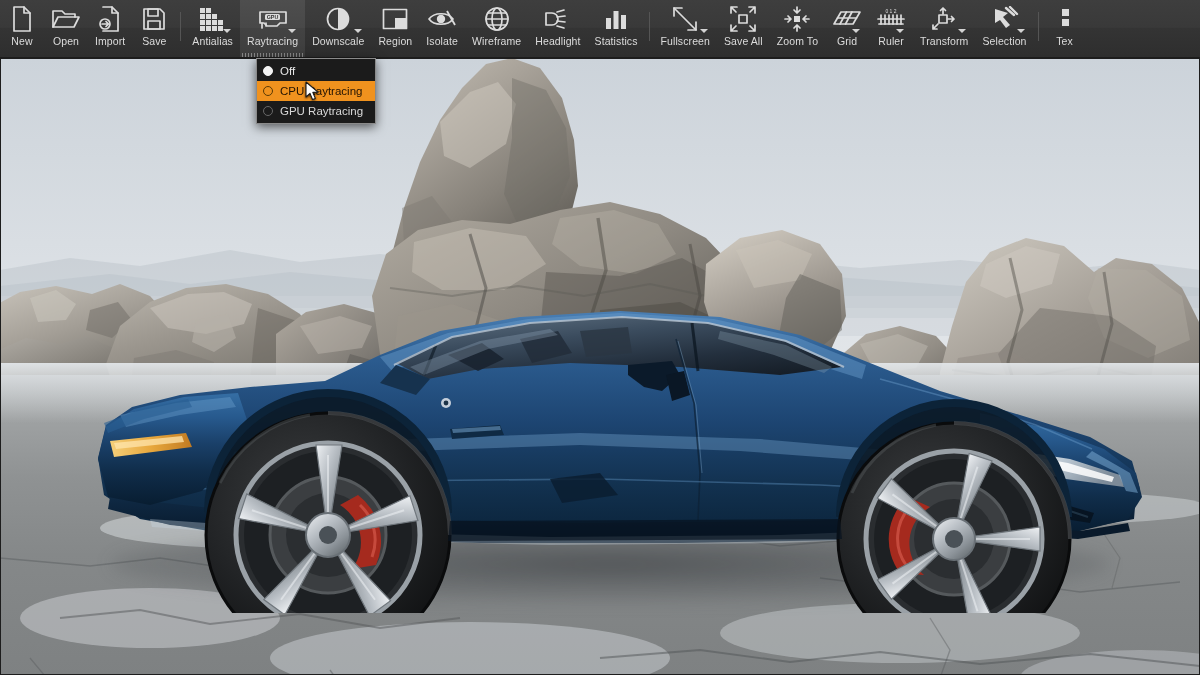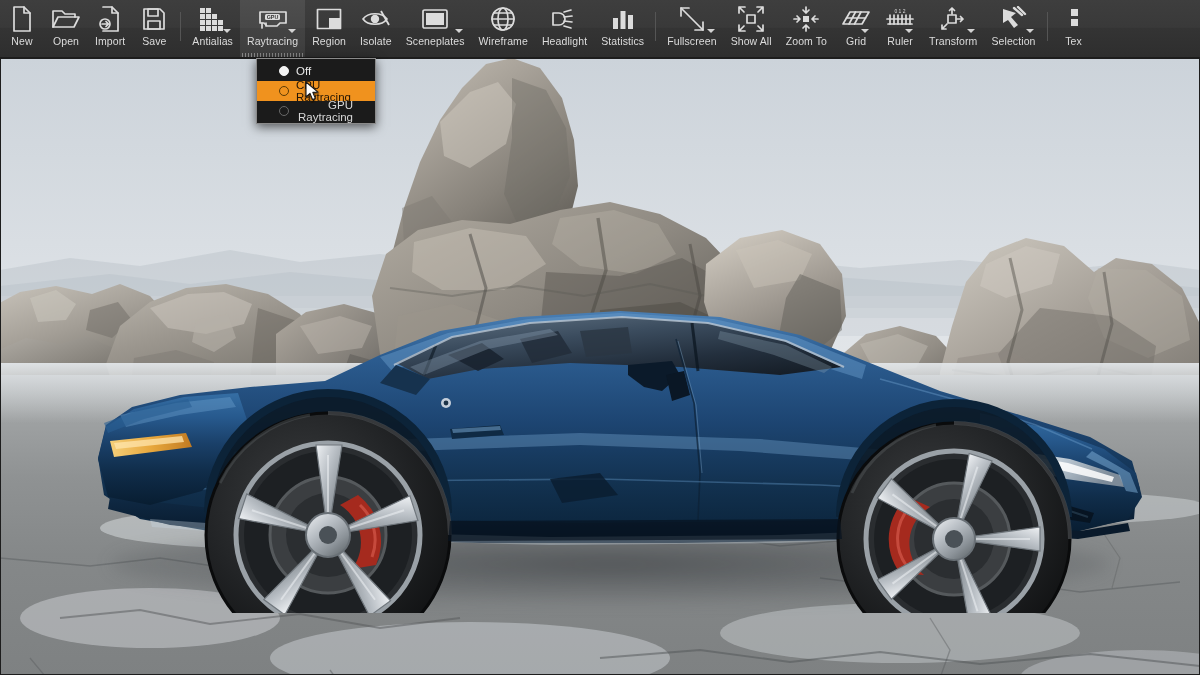--- a/index.html
+++ b/index.html
@@ -42,21 +42,21 @@
   }
   svg{ display:block; }
 
   
   .dropdown{
     position:absolute; left:256px; top:58px; width:120px;
     background:#1b1b1b; border:1px solid #8a8a8a; z-index:60;
     padding:2px 0; box-shadow:0 3px 10px rgba(0,0,0,.6);
   }
   .dd-item{
-    display:flex; align-items:center; height:20px; padding:0 22px;
+    display:flex; align-items:center; height:20px; padding:0 6px;
     font-size:11.5px; color:#e8e8e8; cursor:pointer; gap:7px;
   }
   .dd-item.highlight{ background:#f0921e; color:#231403; }
   .radio{
     width:10px;height:10px;border-radius:50%; flex:0 0 10px;
     border:1.6px solid #bdbdbd; background:transparent;
   }
   .radio.on{ background:#f2f2f2; border-color:#f2f2f2; }
   .dd-item.highlight .radio{ border-color:#5a3a05; }
   .dd-item.dim .radio{ border-color:#686868; }
@@ -175,46 +175,46 @@
             <text x="15.5" y="12" font-size="5.4" text-anchor="middle" fill="#333" font-family="Liberation Sans,sans-serif" font-weight="bold">GPU</text>
             <path d="M5 16 v5 M9 16 v3" stroke="#dcdcdc" stroke-width="1.7" fill="none" stroke-linejoin="round" stroke-linecap="round"></path>
           </svg>
           <span class="caret"></span>
         </div>
         <div class="lbl">Raytracing</div>
         <span class="underline-dots"></span>
       </div>
       <div class="tb-item">
         <div class="ico">
+          <svg width="26" height="26" viewBox="0 0 26 26">
+            <circle cx="13" cy="13" r="10.5" stroke="#dcdcdc" stroke-width="1.7" fill="none" stroke-linejoin="round" stroke-linecap="round"></circle>
+            <path d="M13 2.5 a10.5 10.5 0 0 1 0 21 z" fill="#dcdcdc"></path>
+          </svg>
+          <span class="caret"></span>
+        </div>
+        <div class="lbl">Downscale</div>
+      </div>
+      <div class="tb-item">
+        <div class="ico">
           <svg width="28" height="24" viewBox="0 0 28 24">
             <rect x="2.5" y="2.5" width="23" height="19" stroke="#dcdcdc" stroke-width="1.7" fill="none" stroke-linejoin="round" stroke-linecap="round"></rect>
             <rect x="14" y="11" width="11.5" height="10.5" fill="#dcdcdc"></rect>
           </svg>
         </div>
         <div class="lbl">Region</div>
       </div>
       <div class="tb-item">
         <div class="ico">
           <svg width="30" height="20" viewBox="0 0 30 20">
             <path d="M2 10 C7 3 21 3 26 10 C21 17 7 17 2 10 Z" stroke="#dcdcdc" stroke-width="1.7" fill="none" stroke-linejoin="round" stroke-linecap="round"></path>
             <circle cx="14" cy="10" r="4.2" fill="#dcdcdc"></circle>
             <path d="M20 2 L28 16" stroke="#dcdcdc" stroke-width="1.8"></path>
           </svg>
         </div>
         <div class="lbl">Isolate</div>
-      </div>
-      <div class="tb-item">
-        <div class="ico">
-          <svg width="28" height="22" viewBox="0 0 28 22">
-            <rect x="2" y="2" width="24" height="18" rx="1.5" stroke="#dcdcdc" stroke-width="1.7" fill="none" stroke-linejoin="round" stroke-linecap="round"></rect>
-            <rect x="5" y="5" width="18" height="12" fill="#dcdcdc"></rect>
-          </svg>
-          <span class="caret"></span>
-        </div>
-        <div class="lbl">Sceneplates</div>
       </div>
       <div class="tb-item">
         <div class="ico">
           <svg width="26" height="26" viewBox="0 0 26 26">
             <circle cx="13" cy="13" r="11" stroke="#dcdcdc" stroke-width="1.7" fill="none" stroke-linejoin="round" stroke-linecap="round"></circle>
             <ellipse cx="13" cy="13" rx="5" ry="11" stroke="#dcdcdc" stroke-width="1.7" fill="none" stroke-linejoin="round" stroke-linecap="round"></ellipse>
             <path d="M2 13 h22 M4 7 h18 M4 19 h18" stroke="#dcdcdc" stroke-width="1.7" fill="none" stroke-linejoin="round" stroke-linecap="round"></path>
           </svg>
         </div>
         <div class="lbl">Wireframe</div>
@@ -255,21 +255,21 @@
       <div class="tb-item">
         <div class="ico">
           <svg width="28" height="28" viewBox="0 0 28 28">
             <rect x="10" y="10" width="8" height="8" stroke="#dcdcdc" stroke-width="1.7" fill="none" stroke-linejoin="round" stroke-linecap="round"></rect>
             <path d="M7 7 L2 2 M2 2 v6 M2 2 h6" stroke="#dcdcdc" stroke-width="1.7" fill="none" stroke-linejoin="round" stroke-linecap="round"></path>
             <path d="M21 7 L26 2 M26 2 v6 M26 2 h-6" stroke="#dcdcdc" stroke-width="1.7" fill="none" stroke-linejoin="round" stroke-linecap="round"></path>
             <path d="M7 21 L2 26 M2 26 v-6 M2 26 h6" stroke="#dcdcdc" stroke-width="1.7" fill="none" stroke-linejoin="round" stroke-linecap="round"></path>
             <path d="M21 21 L26 26 M26 26 v-6 M26 26 h-6" stroke="#dcdcdc" stroke-width="1.7" fill="none" stroke-linejoin="round" stroke-linecap="round"></path>
           </svg>
         </div>
-        <div class="lbl">Show All</div>
+        <div class="lbl">Save All</div>
       </div>
       <div class="tb-item">
         <div class="ico">
           <svg width="28" height="28" viewBox="0 0 28 28">
             <rect x="11" y="11" width="6" height="6" fill="#dcdcdc"></rect>
             <path d="M14 2 v6 M11 5 l3 3 l3 -3" stroke="#dcdcdc" stroke-width="1.7" fill="none" stroke-linejoin="round" stroke-linecap="round"></path>
             <path d="M14 26 v-6 M11 23 l3 -3 l3 3" stroke="#dcdcdc" stroke-width="1.7" fill="none" stroke-linejoin="round" stroke-linecap="round"></path>
             <path d="M2 14 h6 M5 11 l3 3 l-3 3" stroke="#dcdcdc" stroke-width="1.7" fill="none" stroke-linejoin="round" stroke-linecap="round"></path>
             <path d="M26 14 h-6 M23 11 l-3 3 l3 3" stroke="#dcdcdc" stroke-width="1.7" fill="none" stroke-linejoin="round" stroke-linecap="round"></path>
           </svg>

